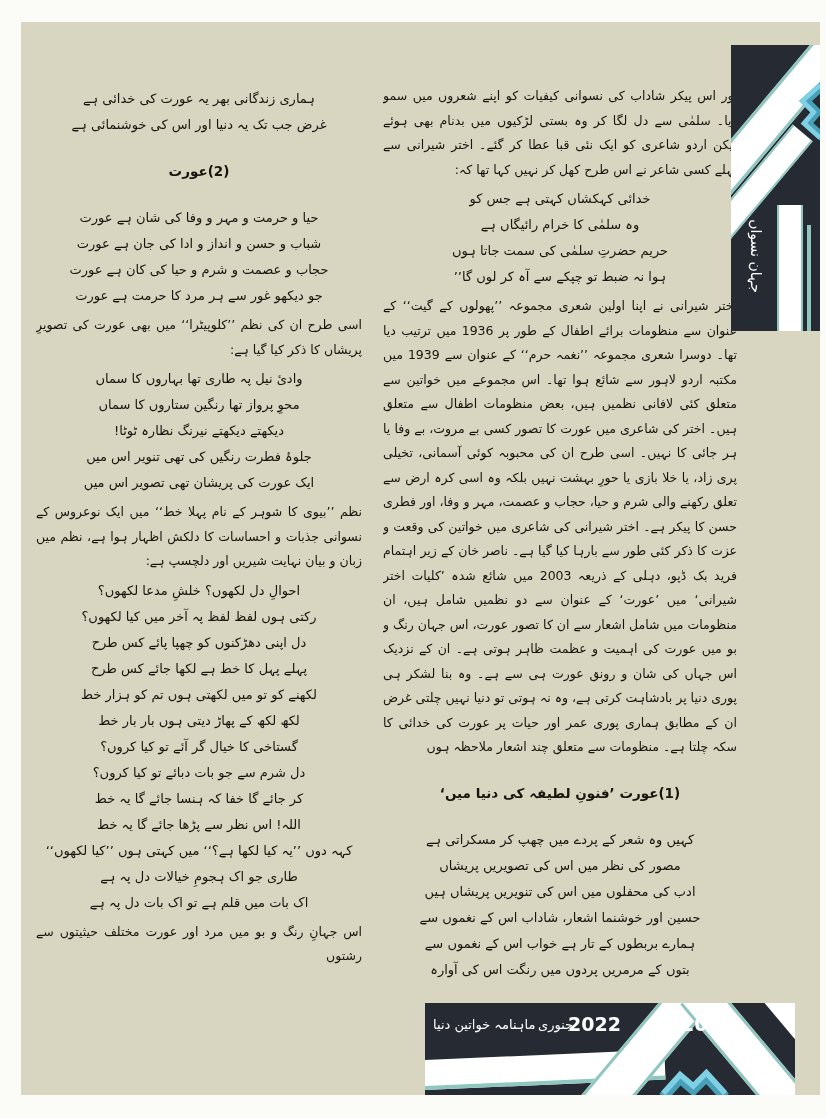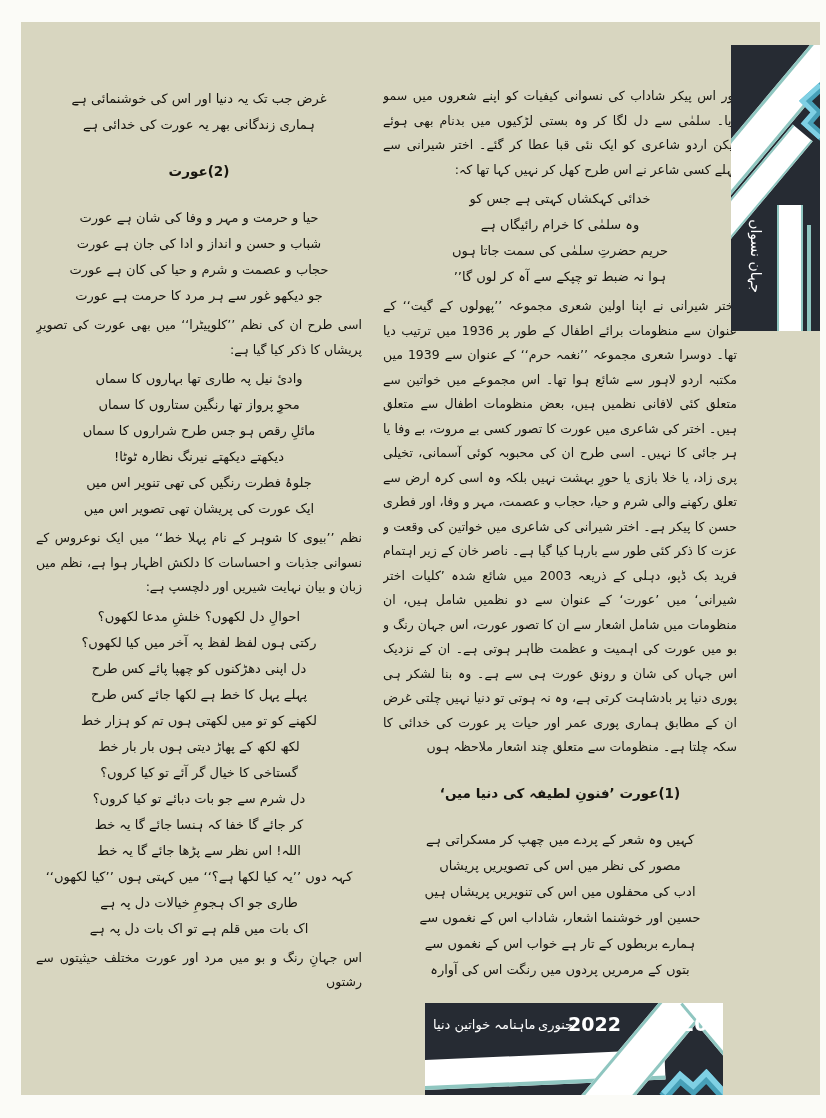--- a/index.html
+++ b/index.html
@@ -36,21 +36,21 @@
     border-left:2px solid #8fc6c0;border-right:2px solid #8fc6c0;}
   .b-vert2{left:76px;top:180px;width:4px;height:110px;background:#8fc6c0;}
   .b-logo{position:absolute;right:-26px;top:48px;transform:rotate(-90deg);}
   .b-title{
     position:absolute;left:-38px;top:200px;width:120px;height:22px;
     text-align:center;color:#ffffff;font-size:14px;direction:rtl;
     transform:rotate(90deg);
   }
   
   .footer{
-    position:absolute;left:425px;top:1003px;width:298px;height:92px;
+    position:absolute;left:425px;top:1003px;width:370px;height:92px;
     background:#262b33;overflow:hidden;
   }
   .f-band{left:-10px;top:52px;width:250px;height:26px;transform:rotate(-2.5deg);
     border-bottom:4px solid #8fc6c0;}
   .f-stripe1{left:198px;top:-30px;width:36px;height:160px;transform:rotate(40deg);
     border-left:3px solid #8fc6c0;border-right:3px solid #8fc6c0;}
   .f-stripe2{left:302px;top:-30px;width:34px;height:160px;transform:rotate(-40deg);
     border-left:3px solid #8fc6c0;border-right:3px solid #8fc6c0;}
   .f-stripe3{left:362px;top:-38px;width:26px;height:120px;transform:rotate(-40deg);}
   .f-logo{position:absolute;left:232px;top:66px;}
@@ -80,35 +80,34 @@
       <span class="vl">مصور کی نظر میں اس کی تصویریں پریشاں</span>
       <span class="vl">ادب کی محفلوں میں اس کی تنویریں پریشاں ہیں</span>
       <span class="vl">حسین اور خوشنما اشعار، شاداب اس کے نغموں سے</span>
       <span class="vl">ہمارے بربطوں کے تار ہے خواب اس کے نغموں سے</span>
       <span class="vl">بتوں کے مرمریں پردوں میں رنگت اس کی آوارہ</span>
     </div>
 </div>
 
 <div class="col col-left">
   <div class="verse">
+      <span class="vl">ہماری زندگانی بھر یہ عورت کی خدائی ہے</span>
       <span class="vl">غرض جب تک یہ دنیا اور اس کی خوشنمائی ہے</span>
-      <span class="vl">ہماری زندگانی بھر یہ عورت کی خدائی ہے</span>
     </div>
   <div class="vheading">(2)عورت</div>
   <div class="verse">
       <span class="vl">حیا و حرمت و مہر و وفا کی شان ہے عورت</span>
       <span class="vl">شباب و حسن و انداز و ادا کی جان ہے عورت</span>
       <span class="vl">حجاب و عصمت و شرم و حیا کی کان ہے عورت</span>
       <span class="vl">جو دیکھو غور سے ہر مرد کا حرمت ہے عورت</span>
     </div>
   <p class="prose">اسی طرح ان کی نظم ’’کلوپیٹرا‘‘ میں بھی عورت کی تصویرِ پریشاں کا ذکر کیا گیا ہے:</p>
   <div class="verse">
       <span class="vl">وادیٔ نیل پہ طاری تھا بہاروں کا سماں</span>
       <span class="vl">محوِ پرواز تھا رنگین ستاروں کا سماں</span>
-      <span class="vl">مائلِ رقص ہو جس طرح شراروں کا سماں</span>
       <span class="vl">دیکھتے دیکھتے نیرنگ نظارہ ٹوٹا!</span>
       <span class="vl">جلوۂ فطرت رنگیں کی تھی تنویر اس میں</span>
       <span class="vl">ایک عورت کی پریشان تھی تصویر اس میں</span>
     </div>
   <p class="prose">نظم ’’بیوی کا شوہر کے نام پہلا خط‘‘ میں ایک نوعروس کے نسوانی جذبات و احساسات کا دلکش اظہار ہوا ہے، نظم میں زبان و بیان نہایت شیریں اور دلچسپ ہے:</p>
   <div class="verse">
       <span class="vl">احوالِ دل لکھوں؟ خلشِ مدعا لکھوں؟</span>
       <span class="vl">رکتی ہوں لفظ لفظ پہ آخر میں کیا لکھوں؟</span>
       <span class="vl">دل اپنی دھڑکنوں کو چھپا پائے کس طرح</span>
       <span class="vl">پہلے پہل کا خط ہے لکھا جائے کس طرح</span>

